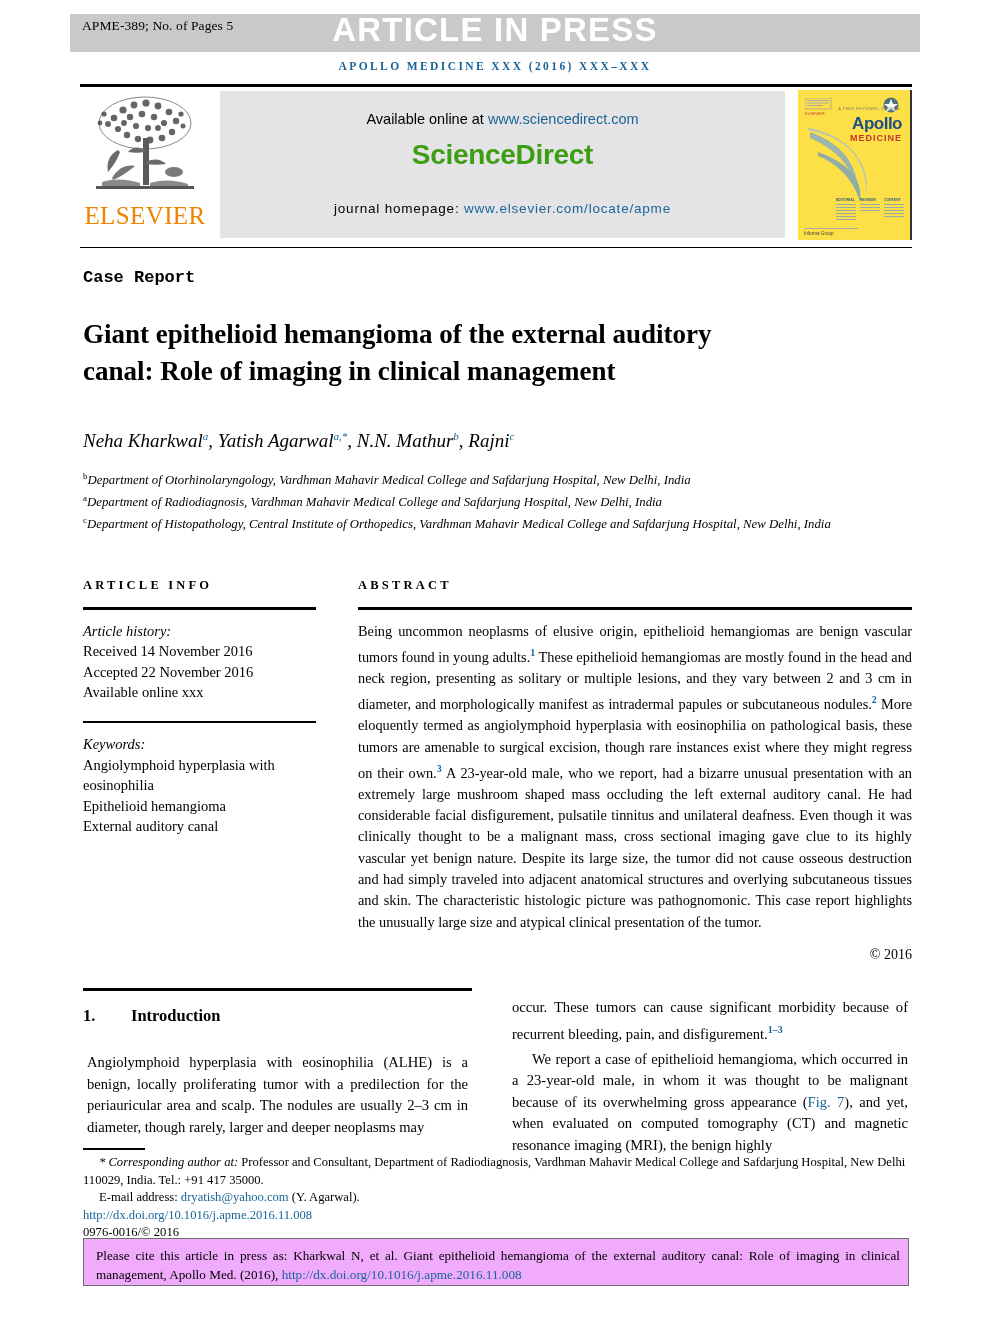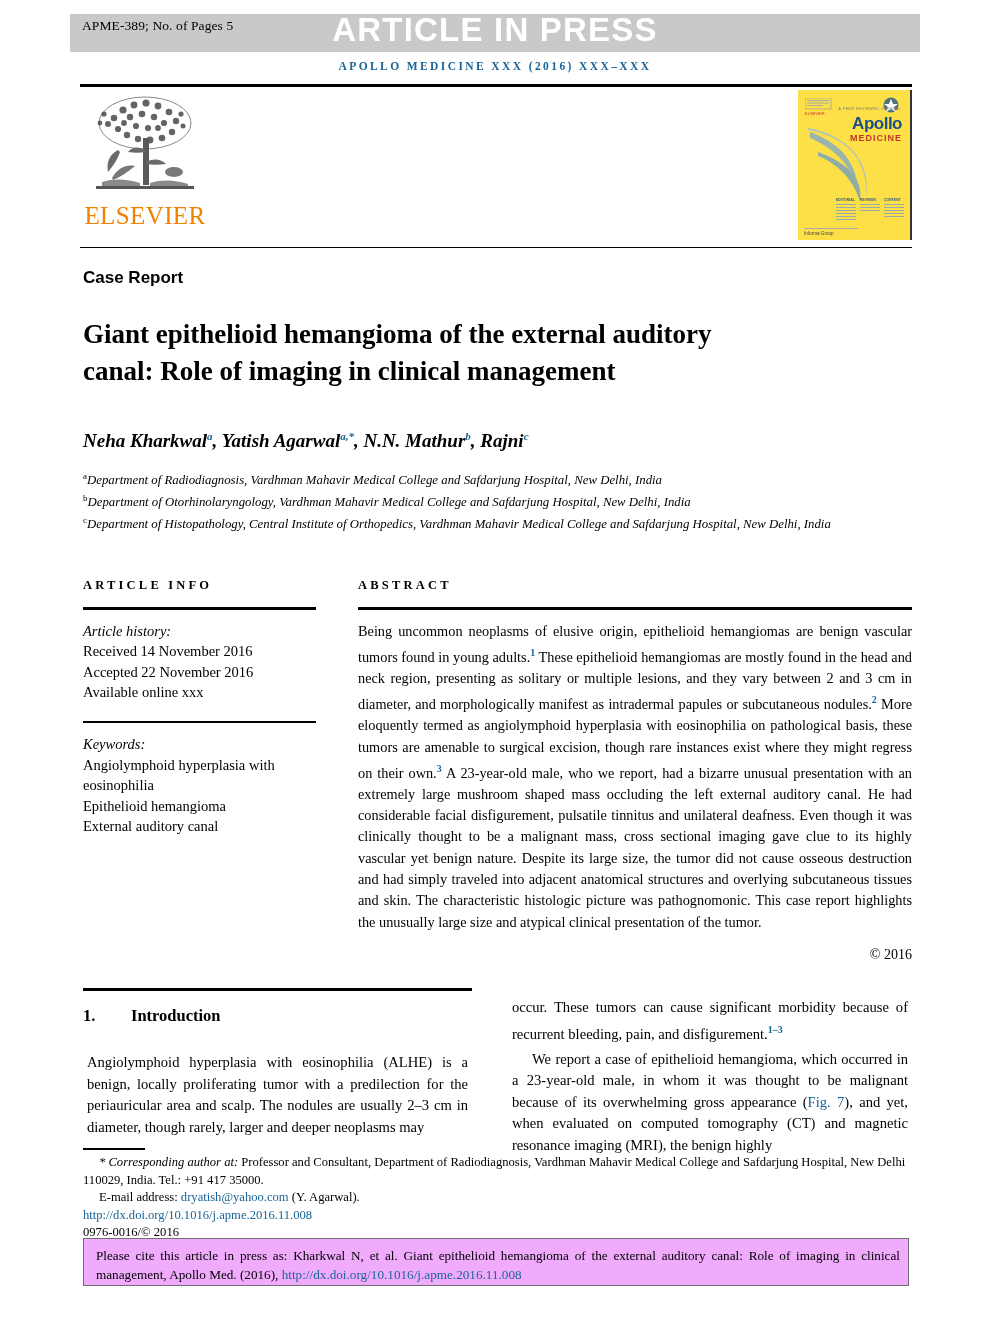--- a/index.html
+++ b/index.html
@@ -229,21 +229,21 @@
     left: 80px;
     top: 247px;
     width: 832px;
     height: 1px;
     background: #000;
   }
   .case-report {
     position: absolute;
     left: 83px;
     top: 268px;
-    font-family: Liberation Sans, sans-serif;
+    font-family: Liberation Mono, monospace;
     font-size: 17px;
     font-weight: bold;
     color: #000;
   }
   .title {
     position: absolute;
     left: 83px;
     top: 298px;
     width: 640px;
     font-family: "Liberation Serif", serif;
@@ -252,21 +252,21 @@
     line-height: 37px;
     color: #000;
   }
   .authors {
     position: absolute;
     left: 83px;
     top: 430px;
     width: 780px;
     font-family: "Liberation Serif", serif;
     font-style: italic;
-    font-weight: bold;
+    font-weight: normal;
     font-size: 19px;
     color: #000;
   }
   .authors sup { color: #1a6496; font-size: 11px; font-style: italic; }
   .affils {
     position: absolute;
     left: 83px;
     top: 468px;
     width: 800px;
     font-family: "Liberation Serif", serif;
@@ -479,20 +479,29 @@
           <path d="M24 88 C30 78 38 74 47 76 C40 82 32 87 25 90 Z" fill="#777"></path>
           <ellipse cx="86" cy="82" rx="9" ry="5" fill="#7a7a7a"></ellipse>
           <path d="M8 96 L106 96 L106 99 L8 99 Z" fill="#555"></path>
           <path d="M14 92 C26 88 40 89 52 93 L52 96 L14 96 Z" fill="#8a8a8a"></path>
           <path d="M62 93 C74 89 88 90 100 94 L100 96 L62 96 Z" fill="#8a8a8a"></path>
         </g>
       </svg>
       <div class="elsevier-word">ELSEVIER</div>
     </div>
 
+    <div class="sd-box">
+      <div class="sd-avail">
+        <span>Available online at </span><a href="#">www.sciencedirect.com</a>
+      </div>
+      <div class="sd-logo">ScienceDirect</div>
+      <div class="sd-home">
+        <span>journal homepage: </span><a href="#">www.elsevier.com/locate/apme</a>
+      </div>
+    </div>
 
     <div class="cover">
       <div class="cover-inner">
         <svg width="112" height="150" viewBox="0 0 112 150">
           <path d="M12 42 C40 52 62 72 60 108 C58 78 36 58 12 48 Z" fill="#9bb5ad"></path>
           <path d="M20 62 C48 72 66 88 62 112 C56 90 40 74 20 66 Z" fill="#8fada4"></path>
           <path d="M10 40 C44 46 70 66 68 106 C74 70 46 44 10 38 Z" fill="#aec4bd"></path>
         </svg>
         <svg class="cover-topleft" width="30" height="18" viewBox="0 0 30 18">
           <rect x="0" y="0" width="26" height="11" fill="none" stroke="#999" stroke-width="0.7"></rect>
@@ -544,24 +553,24 @@
   </div>
 
   <div class="rule-under-mast"></div>
 
   <div class="case-report">Case Report</div>
   <h1 class="title">Giant epithelioid hemangioma of the external auditory canal: Role of imaging in clinical management</h1>
   <div class="authors">Neha Kharkwal<sup>a</sup>, Yatish Agarwal<sup>a,*</sup>, N.N. Mathur<sup>b</sup>, Rajni<sup>c</sup></div>
 
   <div class="affils">
     <div>
+      <sup>b</sup><span>Department of Otorhinolaryngology, Vardhman Mahavir Medical College and Safdarjung Hospital, New Delhi, India</span>
+    </div>
+    <div>
       <sup>a</sup><span>Department of Radiodiagnosis, Vardhman Mahavir Medical College and Safdarjung Hospital, New Delhi, India</span>
-    </div>
-    <div>
-      <sup>b</sup><span>Department of Otorhinolaryngology, Vardhman Mahavir Medical College and Safdarjung Hospital, New Delhi, India</span>
     </div>
     <div>
       <sup>c</sup><span>Department of Histopathology, Central Institute of Orthopedics, Vardhman Mahavir Medical College and Safdarjung Hospital, New Delhi, India</span>
     </div>
   </div>
 
   <div class="info-col">
     <div class="sec-head">ARTICLE INFO</div>
     <div class="hrule"></div>
     <div class="info-body">

